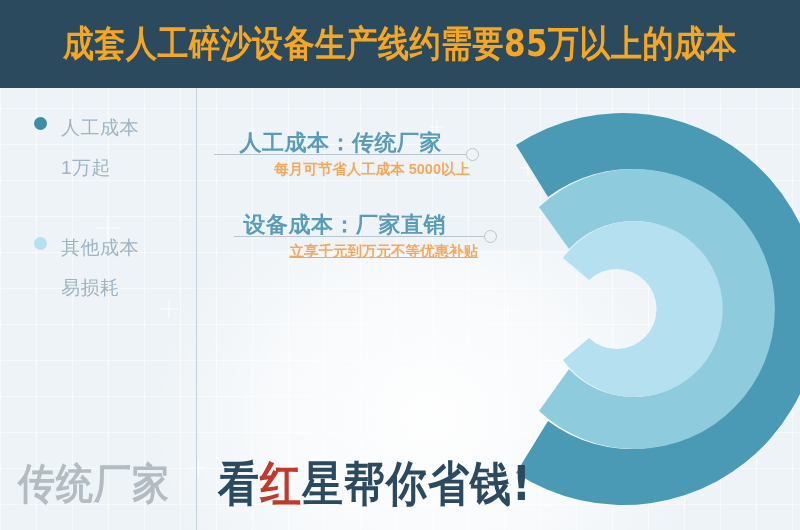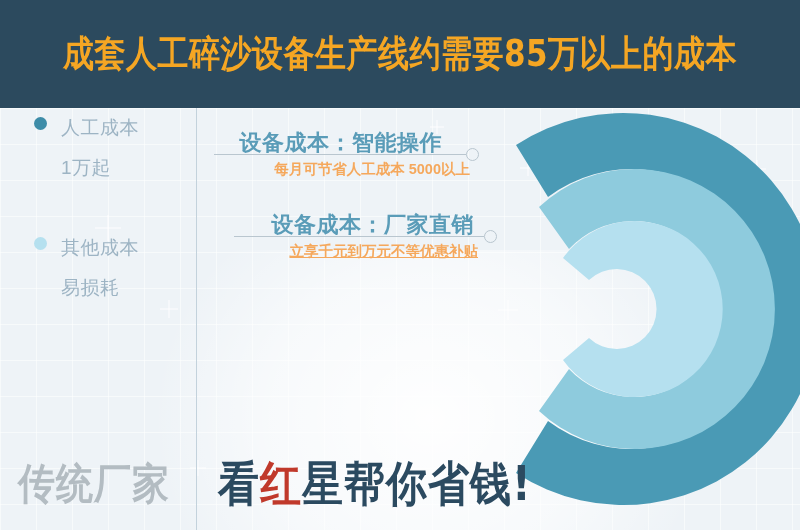--- a/index.html
+++ b/index.html
@@ -44,21 +44,21 @@
   }
   .sparkle::before, .sparkle::after {
     content:""; position:absolute; background:rgba(255,255,255,.9);
   }
   .sparkle::before { left:50%; top:0; width:1px; height:100%; transform:translateX(-50%); }
   .sparkle::after  { top:50%; left:0; height:1px; width:100%; transform:translateY(-50%); }
 
   
   .header {
     position:absolute; left:0; top:0;
-    width:800px; height:108px;
+    width:800px; height:88px;
     background:#2c4a5e;
     display:flex; align-items:center; justify-content:center;
     z-index:6;
   }
   .header-title {
     color:#f5a623;
     font-size:31px;
     font-weight:bold;
     letter-spacing:.5px;
     white-space:nowrap;
@@ -242,28 +242,28 @@
       <span class="side-dot" style="background:#b5e0ef;"></span>
       <span class="side-text">其他成本
 易损耗</span>
     </div>
 
   </div>
 
   <div class="main-list">
 
     <div class="main-item">
-      <div class="main-head" style="right:118px;">设备成本：智能操作</div>
+      <div class="main-head" style="right:118px;">人工成本：传统厂家</div>
       <div class="main-sub" style="right:90px;">每月可节省人工成本 5000以上</div>
       <div class="connector" style="left:14px;width:252px;"></div>
       <div class="connector-dot" style="left:266px;"></div>
     </div>
 
     <div class="main-item">
-      <div class="main-head" style="right:86px;margin-left:29px;">设备成本：厂家直销</div>
+      <div class="main-head" style="right:114px;margin-left:29px;">设备成本：厂家直销</div>
       <div class="main-sub" style="right:82px;text-decoration:underline;">立享千元到万元不等优惠补贴</div>
       <div class="connector" style="left:34px;width:250px;"></div>
       <div class="connector-dot" style="left:284px;"></div>
     </div>
 
 
   </div>
 
   <div class="bottom-old">传统厂家</div>
 

